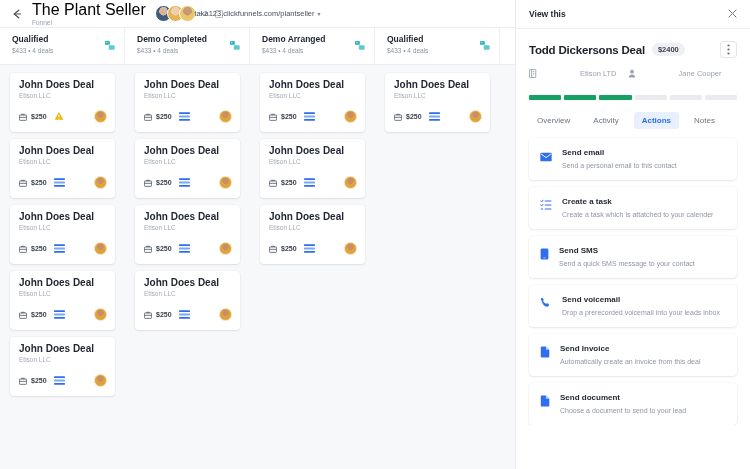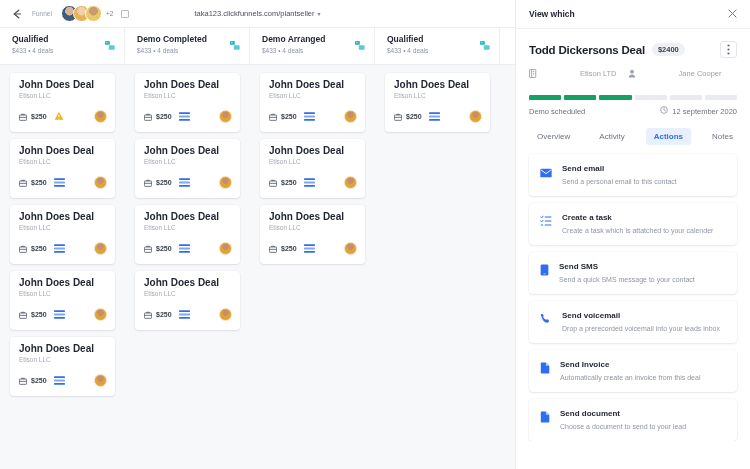--- a/index.html
+++ b/index.html
@@ -150,21 +150,21 @@
   .seg { height: 5px; flex: 1; border-radius: 1px; background: #e9ebef; }
   .seg.done { background: #16a163; }
   .progress-labels {
     display: flex; align-items: center; justify-content: space-between;
     margin-top: 6px;
   }
   .prog-status { font-size: 7.5px; color: #6c7280; }
   .prog-date { display: flex; align-items: center; gap: 4px; font-size: 7.5px; color: #6c7280; }
 
   .tabs {
-    display: flex; align-items: flex-end; gap: 13px;
+    display: flex; align-items: flex-end; gap: 7px;
     padding: 12px 13px 0 13px;
   }
   .tab {
     font-size: 8px; color: #6d7481;
     padding: 4px 8px; border-radius: 3px; cursor: pointer;
   }
   .tab.active { background: #e8f0fe; color: #2f6ef0; font-weight: bold; }
 
   .actions { padding: 9px 13px 0 13px; display: flex; flex-direction: column; gap: 7px; overflow: hidden; }
   .action-card {
@@ -187,20 +187,21 @@
   <div class="board">
 
     <div class="topbar">
       <div class="back-arrow">
         <svg width="14" height="14" viewBox="0 0 14 14">
             <path d="M9 3 L4.2 7 L9 11" fill="none" stroke="#4a4f57" stroke-width="1.1" stroke-linecap="round" stroke-linejoin="round"></path>
             <path d="M4.2 7 H10.5" stroke="#4a4f57" stroke-width="1.1" stroke-linecap="round"></path>
           </svg>
       </div>
       <div class="funnel-titles">
+        <div>The Plant Seller</div>
         <div class="funnel-sub">Funnel</div>
       </div>
       <div class="avatars">
         <div class="av av1"></div>
         <div class="av av2"></div>
         <div class="av av3"></div>
         <div class="av-more">+2</div>
       </div>
       <div class="plus-box"></div>
 
@@ -573,21 +574,21 @@
       </div>
 
       <div class="col-body"></div>
 
     </div>
   </div>
 
   <div class="panel">
 
     <div class="panel-head">
-      <div class="panel-head-title">View which</div>
+      <div class="panel-head-title">View this</div>
       <div class="panel-close">
         <svg width="9" height="9" viewBox="0 0 10 10">
             <path d="M1 1 L9 9 M9 1 L1 9" stroke="#6e7683" stroke-width="1.1" stroke-linecap="round"></path>
           </svg>
       </div>
     </div>
 
     <div class="panel-top">
       <div class="deal-head">
         <div class="deal-name">Todd Dickersons Deal</div>
@@ -622,30 +623,20 @@
 
       <div class="progress">
         <div class="seg done"></div>
         <div class="seg done"></div>
         <div class="seg done"></div>
         <div class="seg"></div>
         <div class="seg"></div>
         <div class="seg"></div>
       </div>
 
-      <div class="progress-labels">
-        <div class="prog-status">Demo scheduled</div>
-        <div class="prog-date">
-          <span><svg width="8" height="8" viewBox="0 0 10 10">
-                <circle cx="5" cy="5" r="4.2" fill="none" stroke="#8a919e" stroke-width="1"></circle>
-                <path d="M5 2.6V5l1.8 1.1" fill="none" stroke="#8a919e" stroke-width="1" stroke-linecap="round"></path>
-              </svg></span>
-          <span>12 september 2020</span>
-        </div>
-      </div>
     </div>
 
     <div class="tabs">
       <div class="tab">Overview</div>
       <div class="tab">Activity</div>
       <div class="tab active">Actions</div>
       <div class="tab">Notes</div>
     </div>
 
     <div class="actions">

